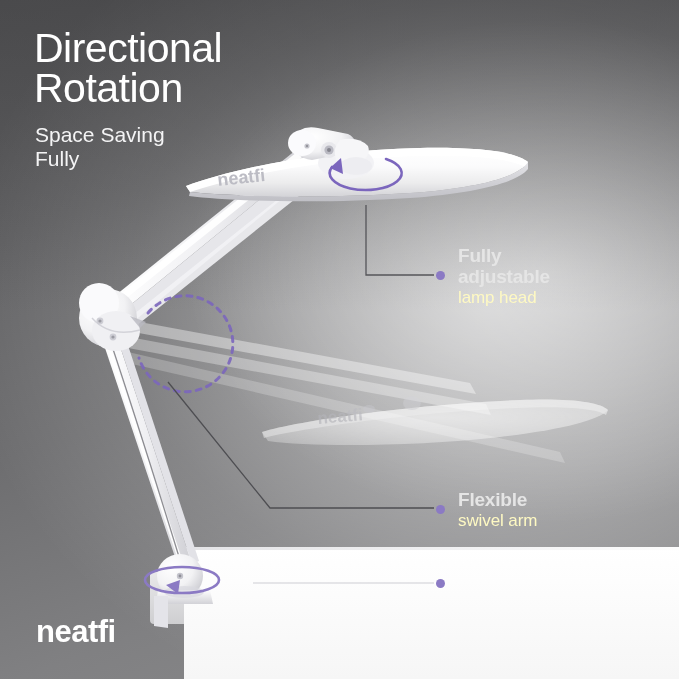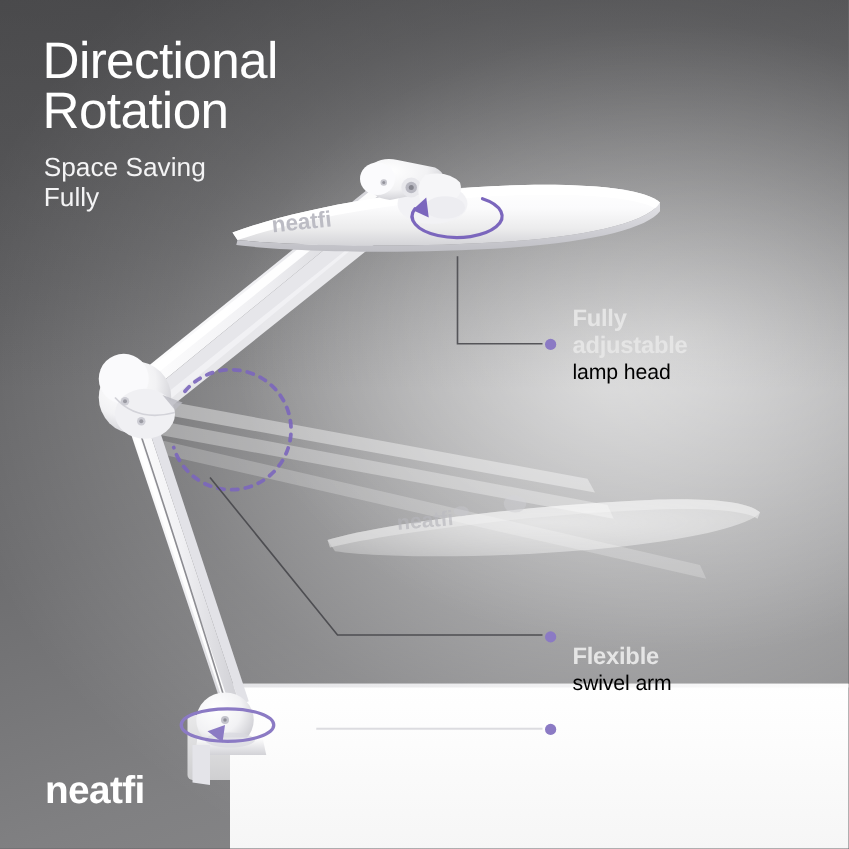--- a/index.html
+++ b/index.html
@@ -76,25 +76,25 @@
   }
 
   
   .callout{ position:absolute; }
   .callout .c-title{
     color:#e5e5e5; font-size:19px; font-weight:bold;
     line-height:1.1; letter-spacing:-0.2px;
     white-space:pre-line;
   }
   .callout .c-sub{
-    color:#000000; font-size:17px; font-weight:normal;
+    color:#fef9c3; font-size:17px; font-weight:normal;
     line-height:1.14; letter-spacing:-0.1px;
   }
   #callout-1{ left:458px; top:246px; }
-  #callout-2{ left:458px; top:490px;margin-top:26px; }
+  #callout-2{ left:458px; top:490px; }
   #callout-3{ left:458px; top:566px; }
 
   .dot{
     position:absolute;
     width:9px; height:9px; border-radius:50%;
     background:#8b7ac4;
   }
   #dot-1{ left:436px; top:271px; }
   #dot-2{ left:436px; top:505px; }
   #dot-3{ left:436px; top:579px; }

